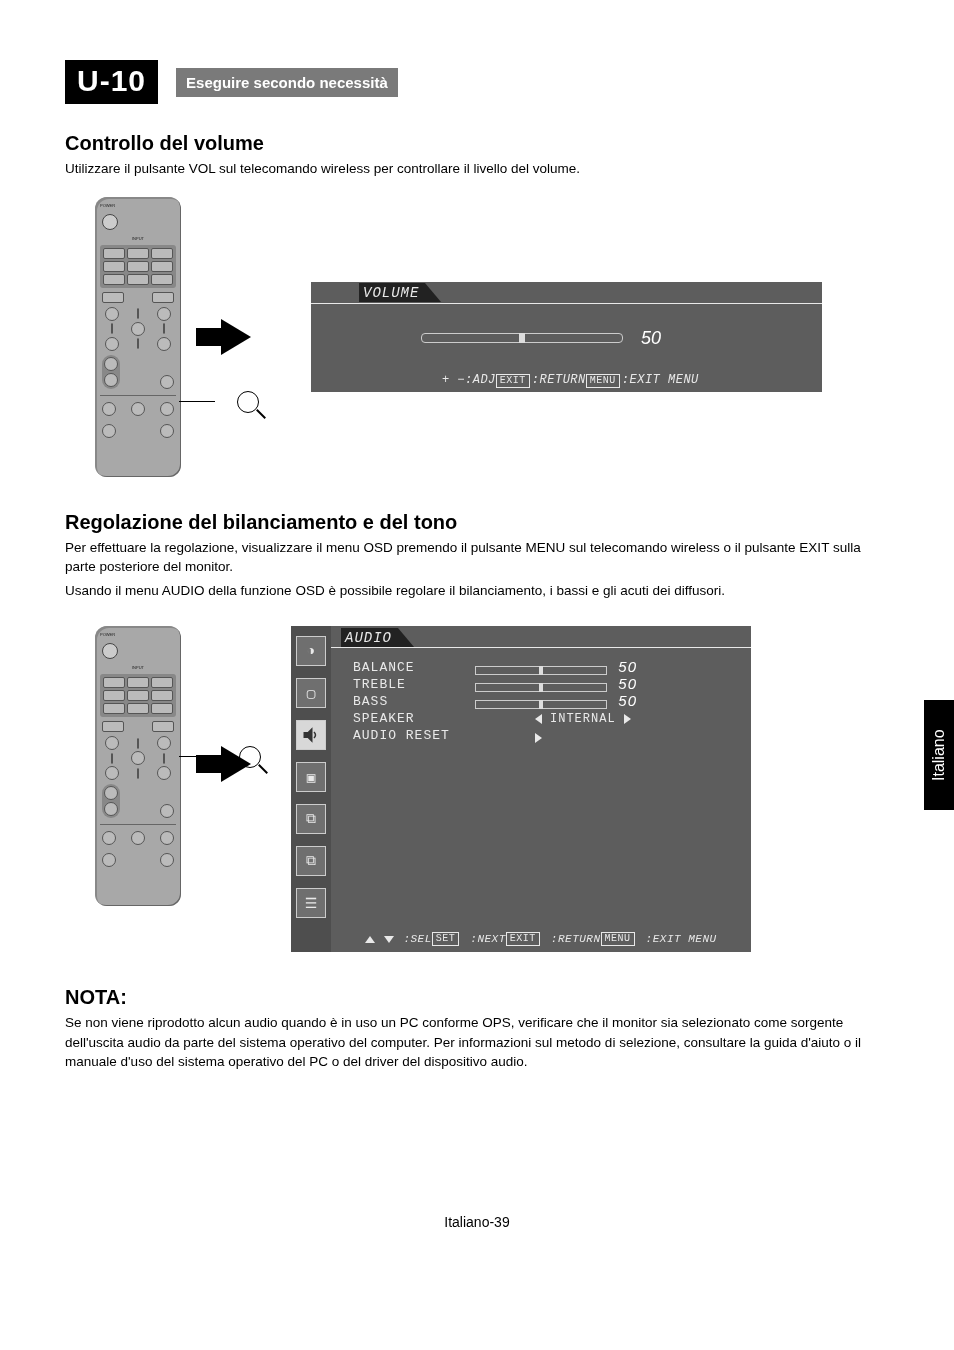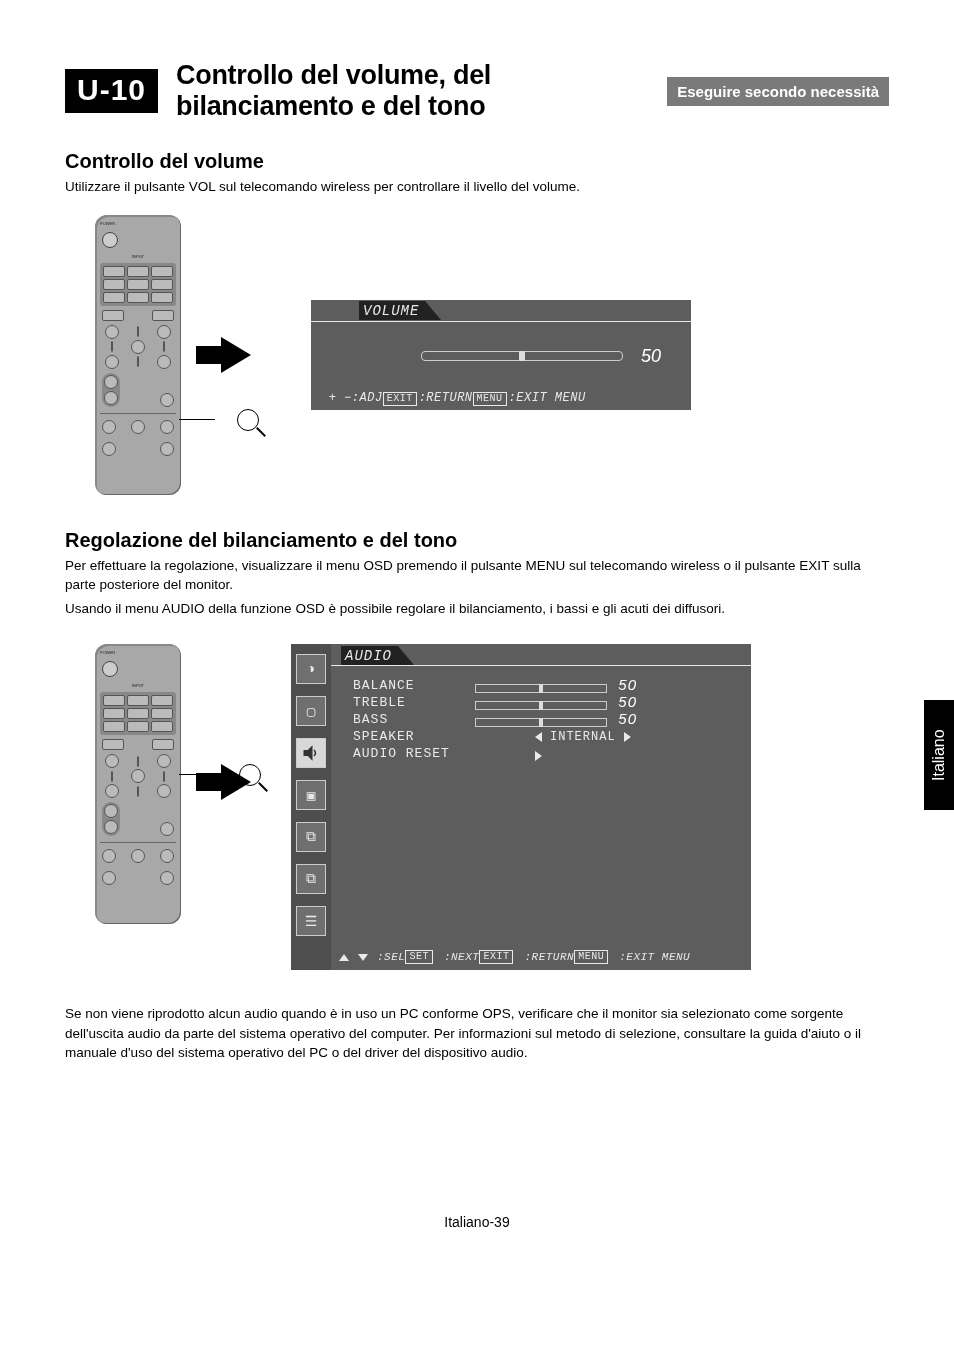--- a/index.html
+++ b/index.html
@@ -156,21 +156,21 @@
 
   
   .osd {
     background: #5d5d5d;
     color: #e9e9e9;
     font-family: "Courier New", monospace;
     font-size: 14px;
     position: relative;
   }
   .osd-volume {
-    width: 380px;
+    width: 511px;
     height: 110px;
     margin-left: 20px;
   }
   .osd-topbar {
     display: flex;
     align-items: center;
     height: 22px;
     position: relative;
   }
   .osd-topbar .underline {
@@ -219,21 +219,21 @@
     font-style: italic;
     font-size: 18px;
     color: #fff;
   }
   .osd-legend {
     position: absolute;
     left: 0; right: 0; bottom: 4px;
     display: flex;
     font-size: 12px;
     padding: 0 10px;
-    justify-content: flex-start;
+    justify-content: center;
     font-style: italic;
     font-family: Liberation Mono, monospace;
   }
   .osd-legend .k {
     border: 1px solid #e9e9e9;
     padding: 0 3px;
     font-style: normal;
     font-size: 10px;
     line-height: 12px;
     background: #5d5d5d;
@@ -357,21 +357,20 @@
   }
 
 </style>
 </head>
 <body>
 
 <div class="page">
 
   <div class="header-row">
     <div class="chapter-badge">U-10</div>
-    <div class="chapter-title">Controllo del volume, del bilanciamento e del tono</div>
     <div class="necessity-badge">Eseguire secondo necessità</div>
   </div>
 
   <div class="sec-heading">Controllo del volume</div>
   <div class="body-text">Utilizzare il pulsante VOL sul telecomando wireless per controllare il livello del volume.</div>
 
   <div class="figure-row">
 
     <div class="remote">
       <div style="font-size:4px;">POWER</div>
@@ -592,19 +591,20 @@
           </span>
           <span class="grp">
             <span class="k">MENU</span>
               <span>:EXIT MENU</span>
           </span>
         </div>
       </div>
     </div>
   </div>
 
+  <div class="sec-heading">NOTA:</div>
   <div class="body-text">Se non viene riprodotto alcun audio quando è in uso un PC conforme OPS, verificare che il monitor sia selezionato come sorgente dell'uscita audio da parte del sistema operativo del computer. Per informazioni sul metodo di selezione, consultare la guida d'aiuto o il manuale d'uso del sistema operativo del PC o del driver del dispositivo audio.</div>
 
 </div>
 
 <div class="side-tab">Italiano</div>
 
 <div class="footer">Italiano-39</div>
 
 </body></html>

